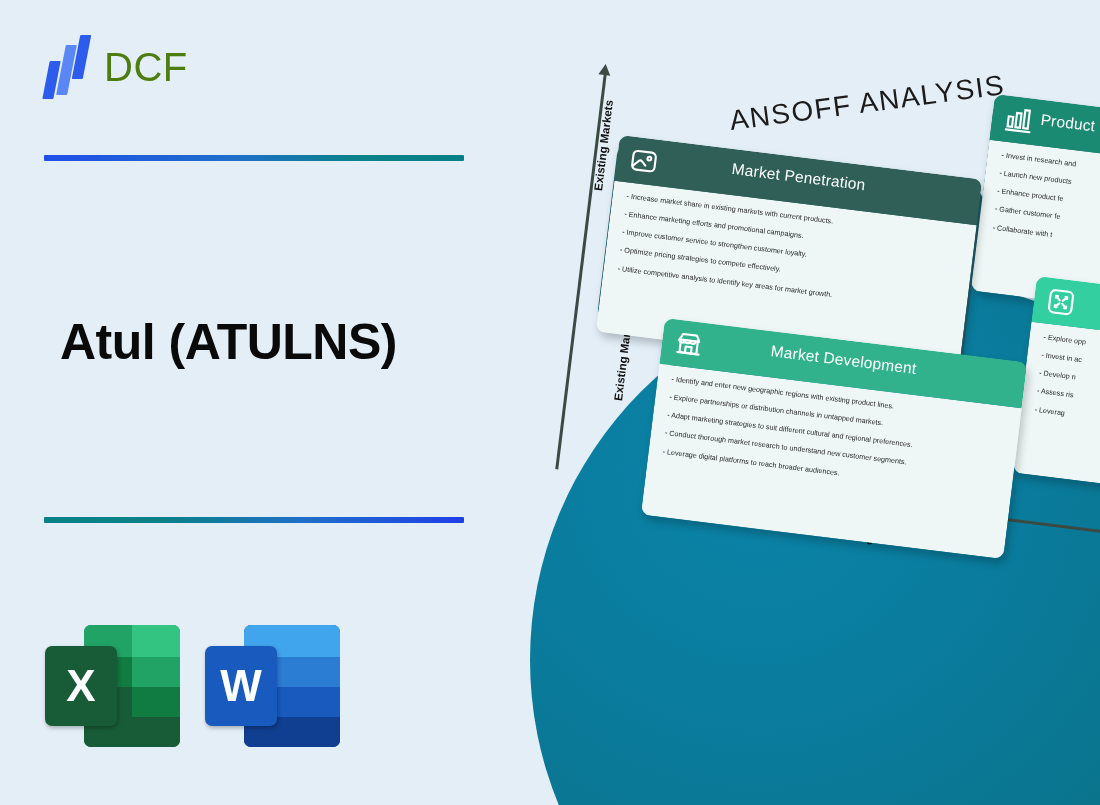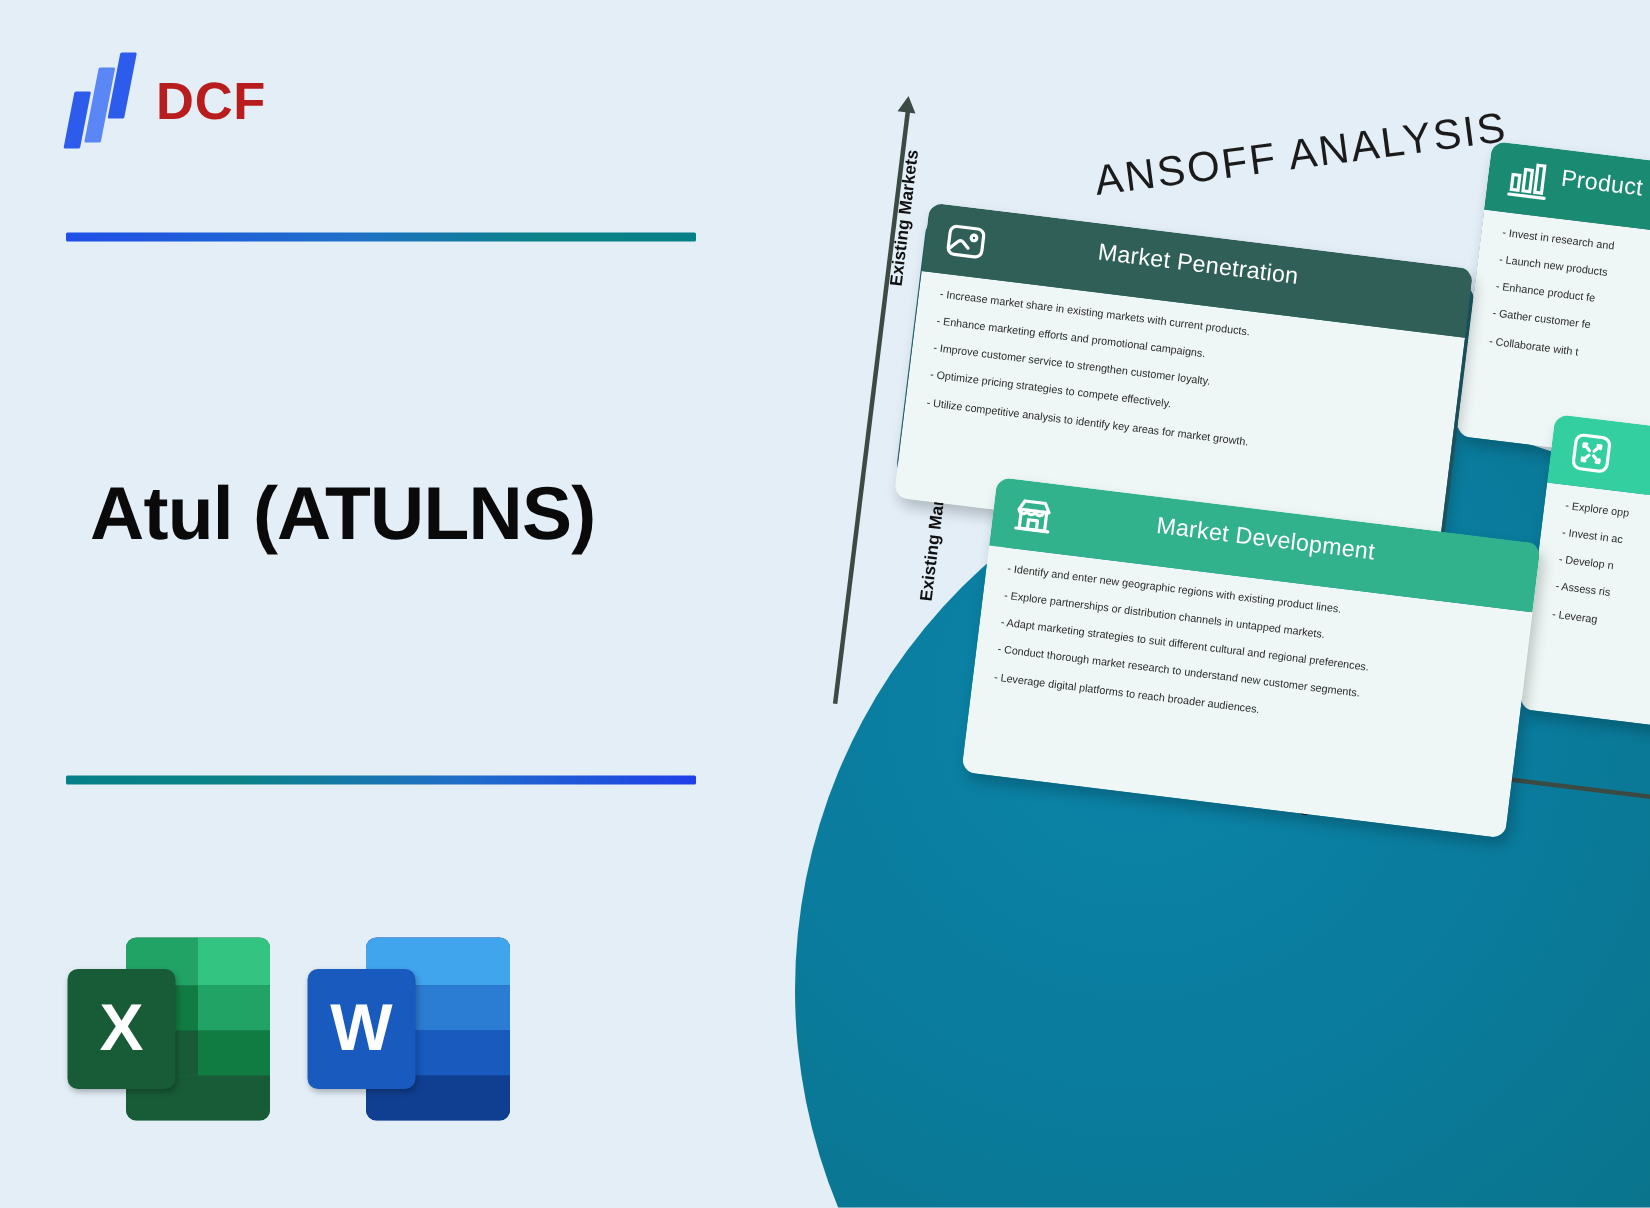--- a/index.html
+++ b/index.html
@@ -14,21 +14,21 @@
 
   
   #left-panel{position:absolute;left:0;top:0;width:540px;height:805px;z-index:40;}
 
   #brand{position:absolute;left:44px;top:35px;display:flex;align-items:center;gap:14px;}
   #brand-mark{width:46px;height:64px;position:relative;}
   #brand-mark .bar{position:absolute;transform:skewX(-11deg);border-radius:1px;}
   #brand-mark .b1{left:2px;top:26px;width:11px;height:38px;background:#2d5bec;}
   #brand-mark .b2{left:17px;top:10px;width:11px;height:50px;background:#5b86f5;}
   #brand-mark .b3{left:32px;top:0px;width:11px;height:44px;background:#2d5bec;}
-  #brand-text{font-size:35px;font-weight:700;color:#b91c1c;letter-spacing:0.5px;line-height:1;}
+  #brand-text{font-size:40px;font-weight:400;color:#4d7c0f;letter-spacing:0.5px;line-height:1;}
 
   .rule{position:absolute;left:44px;width:420px;height:6px;border-radius:1px;}
   #rule-top{top:155px;background:linear-gradient(90deg,#1f4fe8 0%,#1f6fc9 45%,#0a8288 75%,#068087 100%);}
   #rule-bottom{top:517px;background:linear-gradient(90deg,#068087 0%,#0a8288 28%,#1f6fc9 62%,#1f3fe8 100%);}
 
   #page-title{position:absolute;left:60px;top:313px;font-size:50px;font-weight:700;color:#0a0a0a;
     letter-spacing:-0.5px;white-space:nowrap;}
 
   
   #office-icons{position:absolute;left:45px;top:625px;display:flex;gap:25px;}

